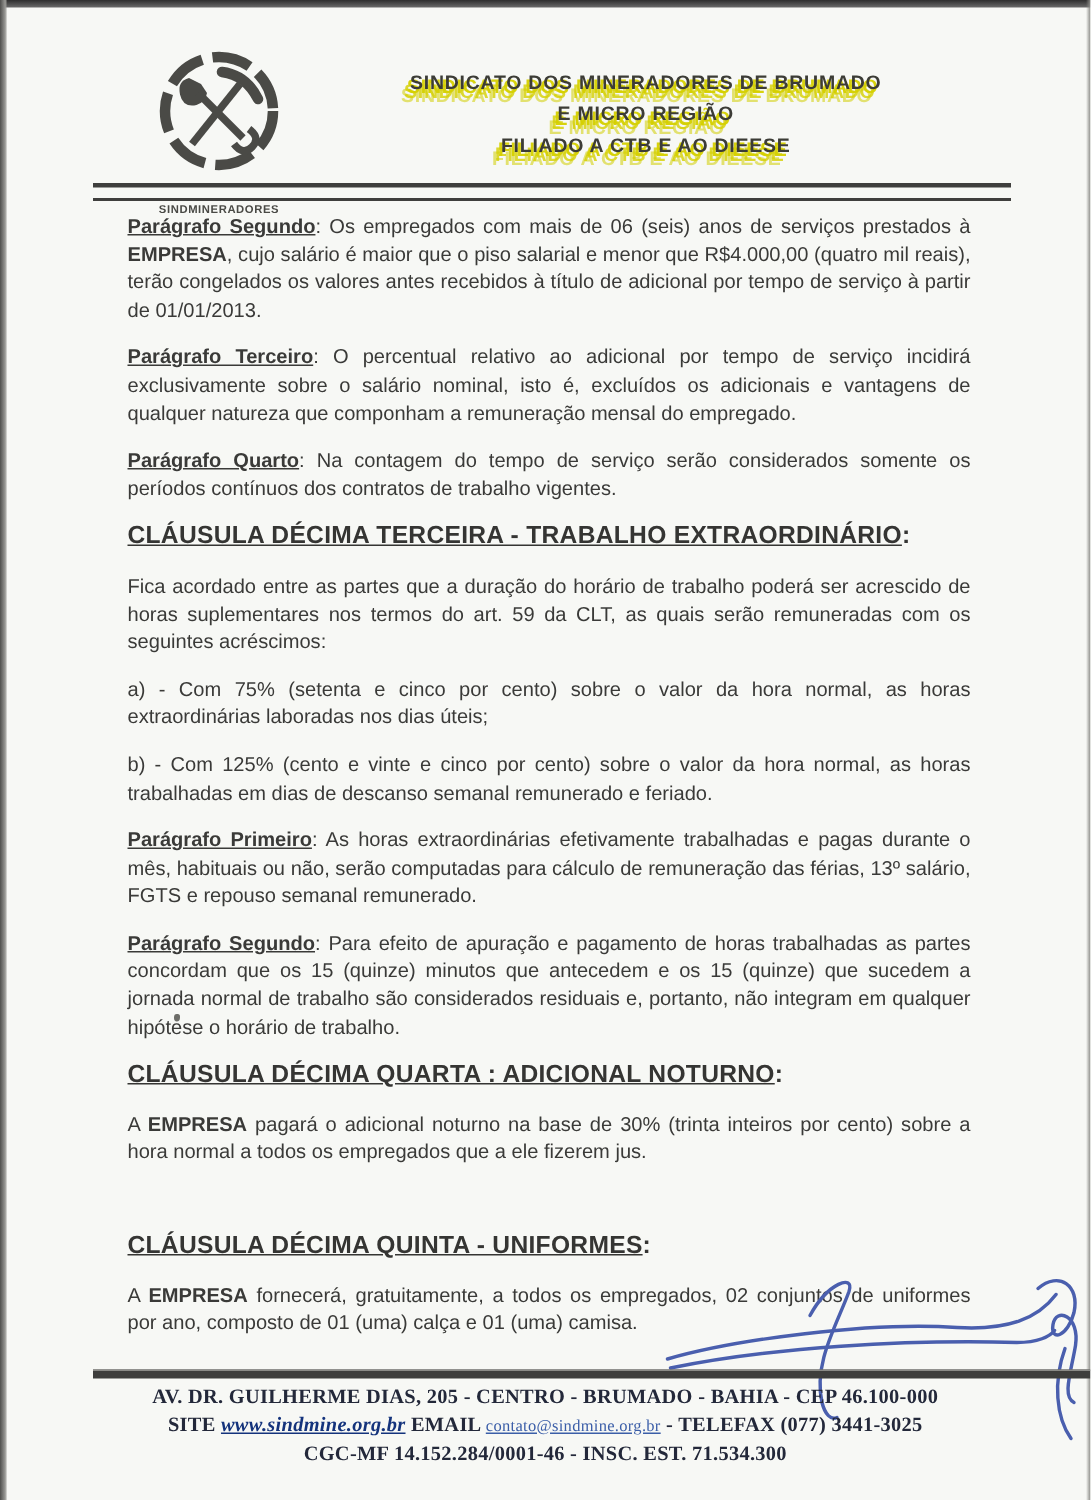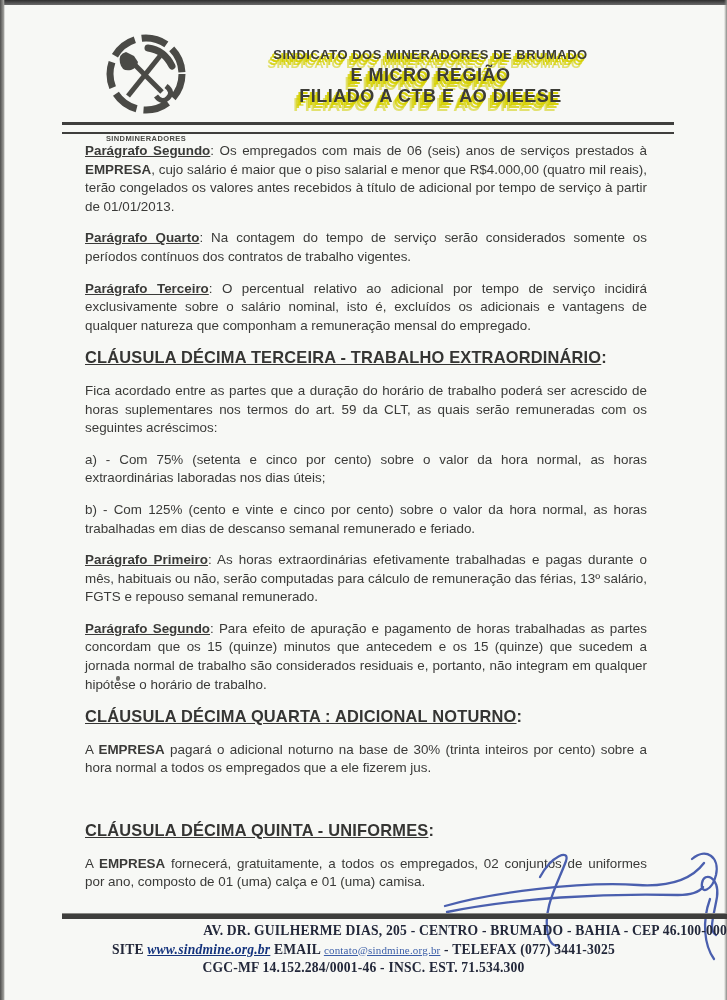--- a/index.html
+++ b/index.html
@@ -16,21 +16,21 @@
 
   
   .header{position:absolute;left:62px;top:30px;width:612px;}
   .logo-wrap{position:absolute;left:30px;top:4px;width:108px;text-align:center;}
   .logo-caption{font-size:7.5px;font-weight:bold;letter-spacing:.4px;color:#4a4a46;margin-top:12px;}
   .title-block{
     position:absolute;left:125px;top:14px;width:487px;text-align:center;
     font-weight:bold;color:#3c3c36;line-height:21px;
   }
   .title-line1{font-size:13px;letter-spacing:.5px;}
-  .title-line2,.title-line3{font-size:18px;letter-spacing:.5px;}
+  .title-line2,.title-line3{font-size:13px;letter-spacing:.5px;}
   .title-block div{
     text-shadow:-2px 3px 0 rgba(213,208,0,.95), -4px 6px 0 rgba(213,208,0,.8), -6px 9px 0 rgba(210,205,0,.55);
   }
   .header-rule{position:absolute;left:0;top:92px;width:612px;height:7px;
     border-top:3px solid #3f3f3d;border-bottom:2px solid #3f3f3d;}
 
   
   .content{position:absolute;left:85px;top:142px;width:562px;font-size:13.4px;line-height:18.6px;}
   .content p{margin:0 0 13px 0;text-align:justify;}
   .content .label{font-weight:bold;text-decoration:underline;}
@@ -45,21 +45,21 @@
   .ink-speck{position:absolute;left:116px;top:676px;width:4px;height:5px;background:#6d6d68;border-radius:50% 40% 60% 50%;}
 
   
   .signature{position:absolute;left:420px;top:843px;width:307px;height:132px;}
 
   
   .footer{position:absolute;left:0;top:913px;width:727px;
     font-family:"Liberation Serif","DejaVu Serif",serif;color:#23283a;text-align:center;}
   .footer-rule{margin-left:62px;width:665px;height:5px;background:#3e3e3c;border-top:1px solid #8a8a86;}
   .footer-line{font-weight:bold;font-size:13.6px;line-height:18.5px;letter-spacing:.2px;}
-  .footer-line.first{margin-top:3px;text-align:right;}
+  .footer-line.first{margin-top:3px;}
   .site-link{color:#14337c;font-weight:bold;text-decoration:underline;font-style:italic;}
   .email-link{color:#3b5ea8;font-weight:normal;font-size:11px;text-decoration:underline;}
 </style>
 </head>
 <body>
 
 <div class="page">
 
   <div class="edge-top"></div>
   <div class="edge-left"></div>
@@ -82,22 +82,22 @@
     <div class="title-block">
       <div class="title-line1">SINDICATO DOS MINERADORES DE BRUMADO</div>
       <div class="title-line2">E MICRO REGIÃO</div>
       <div class="title-line3">FILIADO A CTB E AO DIEESE</div>
     </div>
     <div class="header-rule"></div>
   </div>
 
   <div class="content" id="doc-blocks">
       <p><span class="label">Parágrafo Segundo</span><span>: Os empregados com mais de 06 (seis) anos de serviços prestados à </span><span class="bold">EMPRESA</span><span>, cujo salário é maior que o piso salarial e menor que R$4.000,00 (quatro mil reais), terão congelados os valores antes recebidos à título de adicional por tempo de serviço à partir de 01/01/2013.</span></p>
+      <p><span class="label">Parágrafo Terceiro</span><span>: O percentual relativo ao adicional por tempo de serviço incidirá exclusivamente sobre o salário nominal, isto é, excluídos os adicionais e vantagens de qualquer natureza que componham a remuneração mensal do empregado.</span></p>
       <p><span class="label">Parágrafo Quarto</span><span>: Na contagem do tempo de serviço serão considerados somente os períodos contínuos dos contratos de trabalho vigentes.</span></p>
-      <p><span class="label">Parágrafo Terceiro</span><span>: O percentual relativo ao adicional por tempo de serviço incidirá exclusivamente sobre o salário nominal, isto é, excluídos os adicionais e vantagens de qualquer natureza que componham a remuneração mensal do empregado.</span></p>
       <div class="clause-heading"><span class="u">CLÁUSULA DÉCIMA TERCEIRA - TRABALHO EXTRAORDINÁRIO</span><span>:</span></div>
       <p><span>Fica acordado entre as partes que a duração do horário de trabalho poderá ser acrescido de horas suplementares nos termos do art. 59 da CLT, as quais serão remuneradas com os seguintes acréscimos:</span></p>
       <p><span>a) - Com 75% (setenta e cinco por cento) sobre o valor da hora normal,  as horas extraordinárias laboradas nos dias úteis;</span></p>
       <p><span>b) - Com 125% (cento e vinte e cinco por cento) sobre o valor da hora normal, as horas trabalhadas em dias de descanso semanal remunerado e feriado.</span></p>
       <p><span class="label">Parágrafo Primeiro</span><span>: As horas extraordinárias efetivamente trabalhadas e pagas durante o mês, habituais ou não, serão computadas para cálculo de remuneração das férias, 13º salário, FGTS e repouso semanal remunerado.</span></p>
       <p><span class="label">Parágrafo Segundo</span><span>: Para efeito de apuração e pagamento de horas trabalhadas as partes concordam que os 15 (quinze) minutos que antecedem e os 15 (quinze) que sucedem a jornada normal de trabalho são considerados residuais e, portanto, não integram em qualquer hipótese o horário de trabalho.</span></p>
       <div class="clause-heading"><span class="u">CLÁUSULA DÉCIMA QUARTA : ADICIONAL NOTURNO</span><span>:</span></div>
       <p><span>A </span><span class="bold">EMPRESA</span><span> pagará o adicional noturno na base de 30% (trinta inteiros por cento) sobre a hora normal a todos os empregados que a ele fizerem jus.</span></p>
       <div class="clause-heading extra"><span class="u">CLÁUSULA DÉCIMA QUINTA - UNIFORMES</span><span>:</span></div>
       <p><span>A </span><span class="bold">EMPRESA</span><span> fornecerá, gratuitamente, a todos os empregados, 02 conjuntos de uniformes por ano, composto de 01 (uma) calça e 01 (uma) camisa.</span></p>

